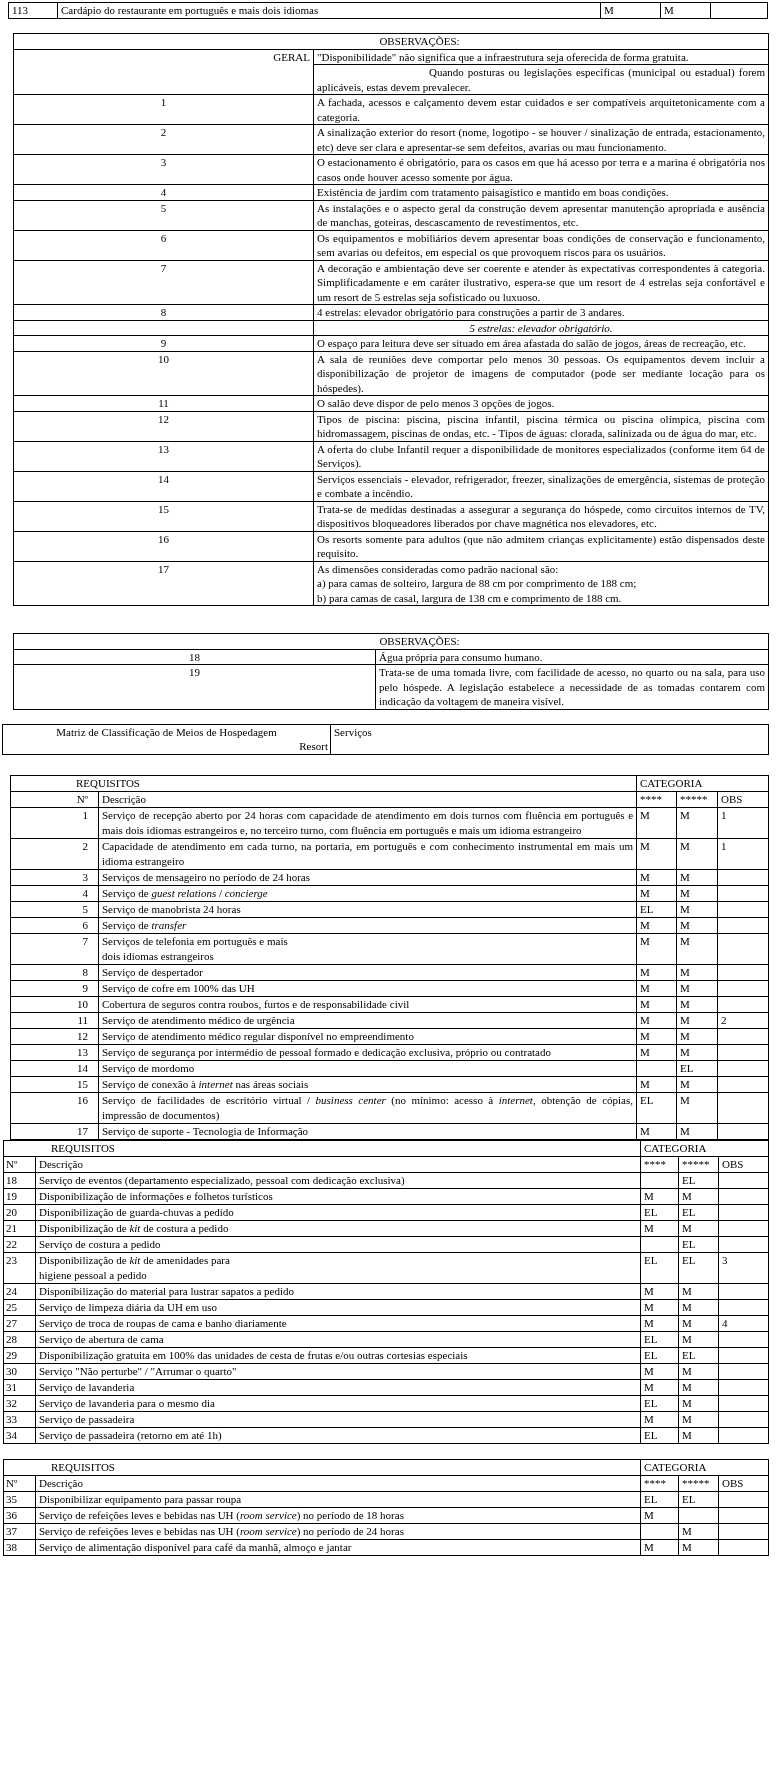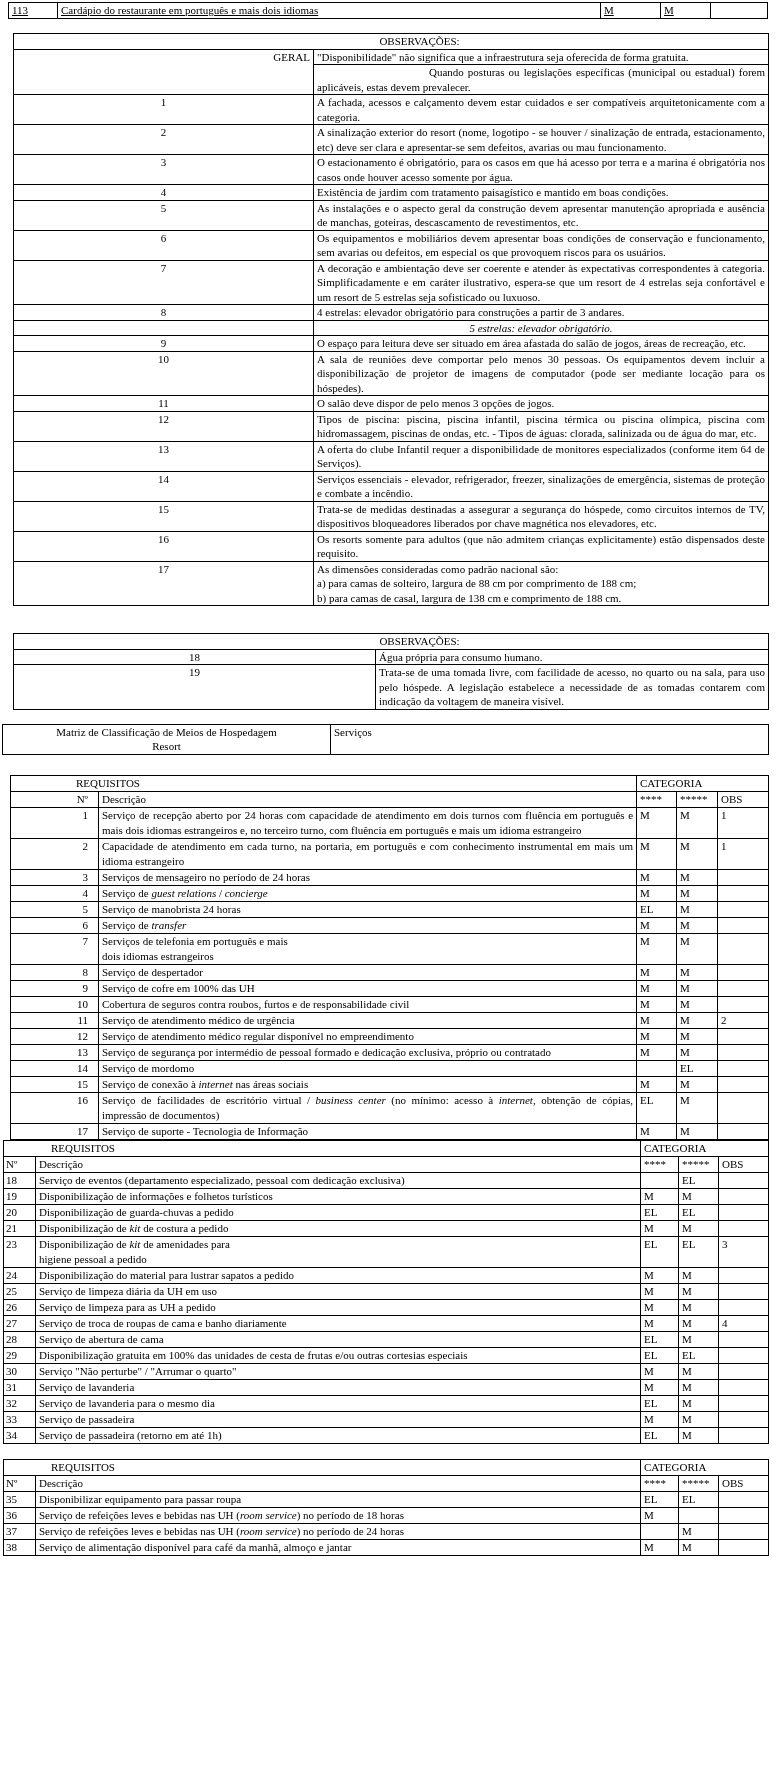--- a/index.html
+++ b/index.html
@@ -7,36 +7,36 @@
   table{border-collapse:collapse;table-layout:fixed;}
   td{border:1px solid #000;padding:0 3px;vertical-align:top;overflow:hidden;}
   
   .t-top {margin:2px 0 0 8px;width:759px;}
   .t-obs1{margin:14px 0 0 13px;width:755px;}
   .t-obs2{margin:27px 0 0 13px;width:755px;}
   .t-matriz{margin:14px 0 0 2px;width:766px;height:30px;}
   .t-req1{margin:20px 0 0 10px;width:758px;}
   .t-req2{margin:0 0 0 3px;width:765px;}
   .t-req3{margin:15px 0 0 3px;width:765px;}
-  .t-top td{line-height:15px;text-decoration:underline;}
+  .t-top td{line-height:15px;}
   .t-req1 td,.t-req2 td,.t-req3 td{line-height:15px;}
   
   .desc{text-align:justify;white-space:pre-wrap;}
   .indent{text-indent:112px;}
   .center-text{text-align:center;font-style:italic;}
   .obs-title{padding-left:60px;text-align:center;}
   .obs-label.l{padding-left:60px;text-align:right;}
   .obs-label.c{text-align:center;}
   .h-req.p65{padding-left:65px;}
   .h-req.p47{padding-left:47px;}
   .t-req1 .cell-num{text-align:right;padding-right:10px;}
   .t-req2 .cell-num,.t-req3 .cell-num{text-align:left;padding-left:2px;}
   .matriz-left{padding:0 2px;}
   .matriz-title{text-align:center;}
-  .matriz-sub{text-align:center;}
+  .matriz-sub{text-align:right;}
   .matriz-right{vertical-align:top;}
 </style>
 </head>
 <body>
 
 <div class="page">
 
   <table class="t-top">
     <colgroup>
         <col style="width:49px">
@@ -374,44 +374,44 @@
           <td></td>
         </tr>
         <tr>
           <td class="cell-num">21</td>
           <td class="desc">Disponibilização de <i>kit</i> de costura a pedido</td>
           <td>M</td>
           <td>M</td>
           <td></td>
         </tr>
         <tr>
+          <td class="cell-num">22</td>
+          <td class="desc">Serviço de costura a pedido</td>
+          <td></td>
+          <td>EL</td>
+          <td></td>
+        </tr>
+        <tr>
           <td class="cell-num">23</td>
           <td class="desc">Disponibilização de <i>kit</i> de amenidades para
 higiene pessoal a pedido</td>
           <td>EL</td>
           <td>EL</td>
           <td>3</td>
         </tr>
         <tr>
           <td class="cell-num">24</td>
           <td class="desc">Disponibilização do material para lustrar sapatos a pedido</td>
           <td>M</td>
           <td>M</td>
           <td></td>
         </tr>
         <tr>
           <td class="cell-num">25</td>
           <td class="desc">Serviço de limpeza diária da UH em uso</td>
-          <td>M</td>
-          <td>M</td>
-          <td></td>
-        </tr>
-        <tr>
-          <td class="cell-num">26</td>
-          <td class="desc">Serviço de limpeza para as UH a pedido</td>
           <td>M</td>
           <td>M</td>
           <td></td>
         </tr>
         <tr>
           <td class="cell-num">27</td>
           <td class="desc">Serviço de troca de roupas de cama e banho diariamente</td>
           <td>M</td>
           <td>M</td>
           <td>4</td>

